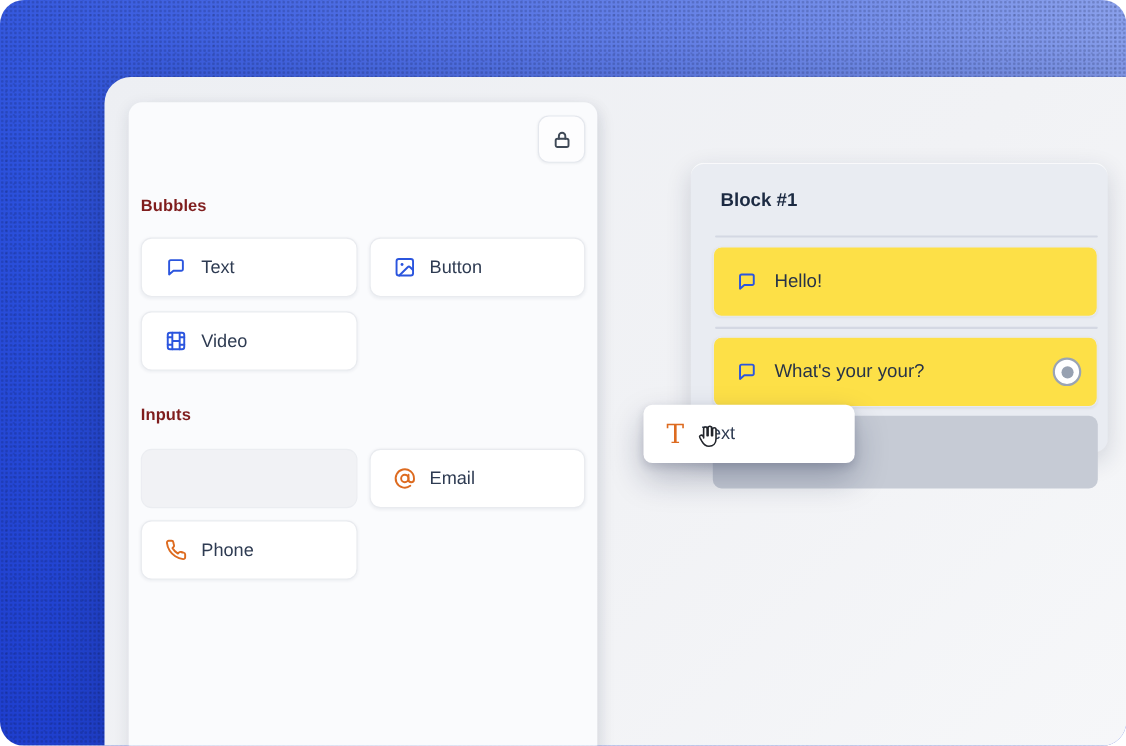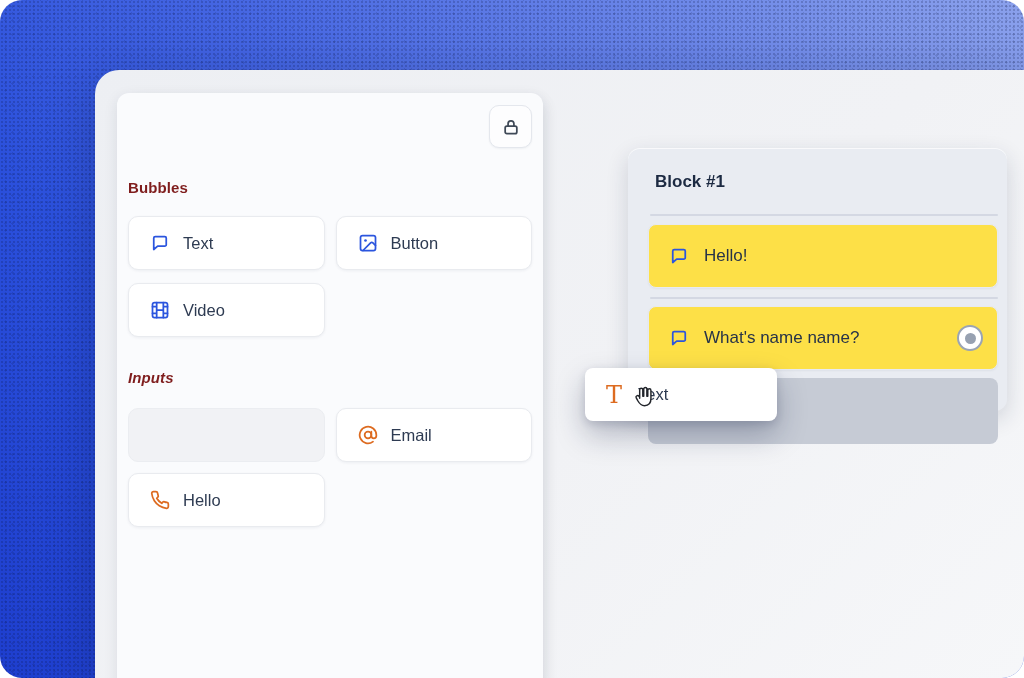--- a/index.html
+++ b/index.html
@@ -31,21 +31,21 @@
     position:absolute; top:12px; right:11px; width:43px; height:43px;
     background:#fdfdfe; border:1px solid #e4e7ed; border-radius:10px;
     display:grid; place-items:center; cursor:pointer;
     box-shadow:0 1px 2px rgba(25,35,60,.05);
   }
   .section-label {
     position:absolute; left:11px; font-size:15px; font-weight:700;
     color:#7f1d1d; letter-spacing:.1px;
   }
   .label-bubbles { top:86px; }
-  .label-inputs  { top:276px;font-style:italic; }
+  .label-inputs  { top:276px; }
   .grid {
     position:absolute; left:11px; right:11px;
     display:grid; grid-template-columns:1fr 1fr; column-gap:11px;
     grid-auto-rows:54px;
   }
   .grid-bubbles { top:123px; row-gap:13px; }
   .grid-inputs  { top:315px; row-gap:11px; }
   .tool-btn {
     background:#ffffff; border:1px solid #e9ebef; border-radius:10px;
     display:flex; align-items:center; gap:13px; padding-left:21px;
@@ -165,21 +165,21 @@
             </svg>
           </span>
           <span class="lbl">Email</span>
         </div>
         <div class="tool-btn">
           <span class="icon orange">
             <svg viewBox="0 0 24 24" fill="none" stroke="currentColor" stroke-width="2.1" stroke-linecap="round" stroke-linejoin="round">
               <path d="M22 16.92v3a2 2 0 0 1-2.18 2 19.79 19.79 0 0 1-8.63-3.07 19.5 19.5 0 0 1-6-6A19.79 19.79 0 0 1 2.12 4.18 2 2 0 0 1 4.11 2h3a2 2 0 0 1 2 1.72c.13.96.36 1.9.7 2.81a2 2 0 0 1-.45 2.11L8.09 9.91a16 16 0 0 0 6 6l1.27-1.27a2 2 0 0 1 2.11-.45c.91.34 1.85.57 2.81.7A2 2 0 0 1 22 16.92z"></path>
             </svg>
           </span>
-          <span class="lbl">Hello</span>
+          <span class="lbl">Phone</span>
         </div>
       </div>
     </aside>
 
     <section class="block">
       <h2 class="block-title">Block #1</h2>
       <div class="divider"></div>
 
       <div class="bubble-card">
         <span class="icon blue">
@@ -191,21 +191,21 @@
       </div>
 
       <div class="divider d2"></div>
 
       <div class="bubble-card second">
         <span class="icon blue">
           <svg viewBox="0 0 24 24" fill="none" stroke="currentColor" stroke-width="2.1" stroke-linecap="round" stroke-linejoin="round">
             <path d="M4.5 6A1.8 1.8 0 0 1 6.3 4.2h11.4A1.8 1.8 0 0 1 19.5 6v8a1.8 1.8 0 0 1-1.8 1.8H9.2l-4.7 4V6z"></path>
           </svg>
         </span>
-        <span class="lbl">What's name name?</span>
+        <span class="lbl">What's your your?</span>
         <span class="port">
             <span class="dot"></span>
           </span>
       </div>
 
       <div class="drop-placeholder"></div>
     </section>
 
     <div class="drag-card">
       <span class="t-glyph">T</span>

